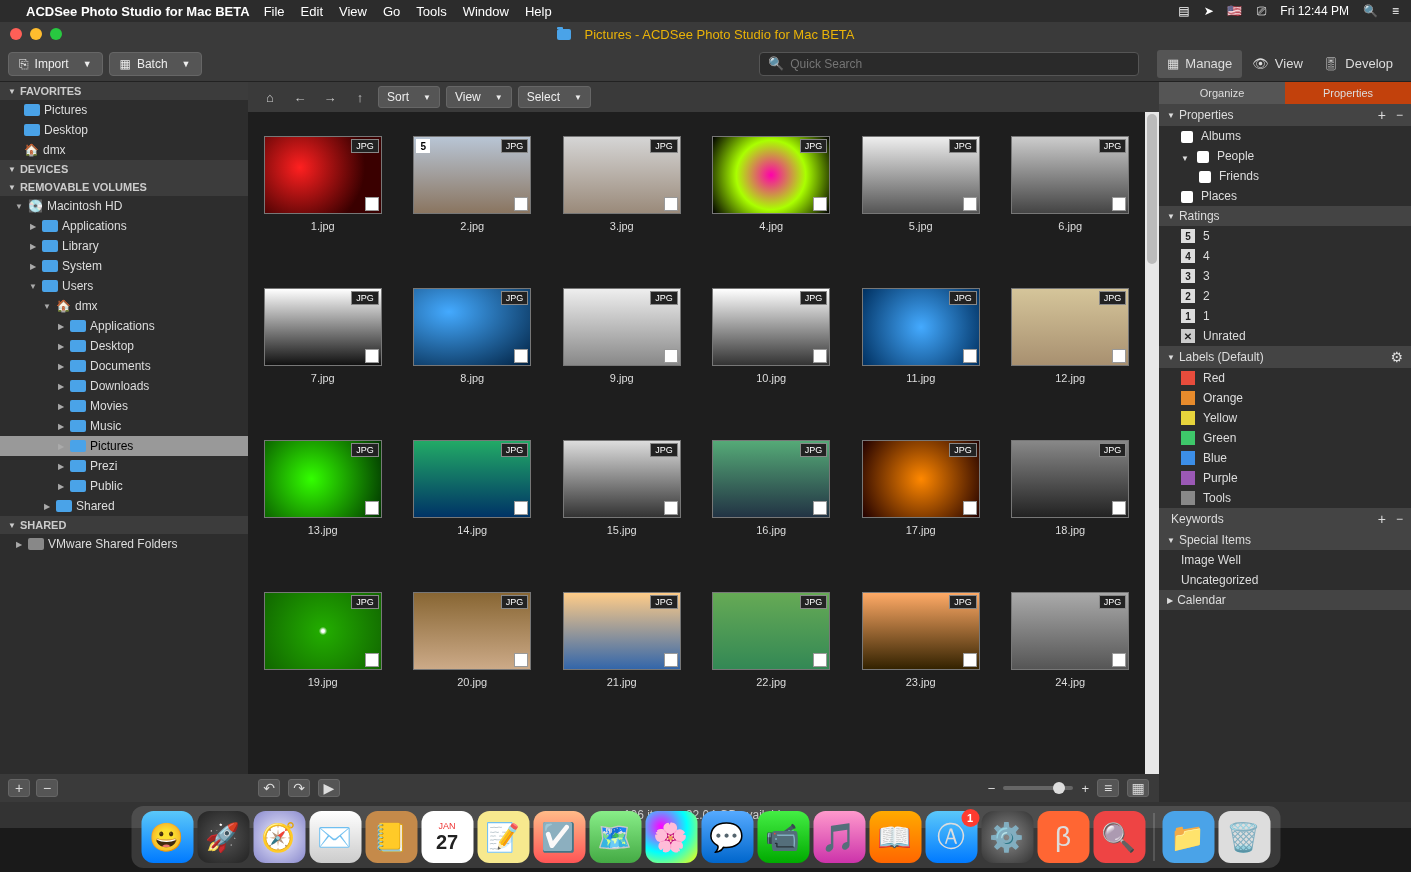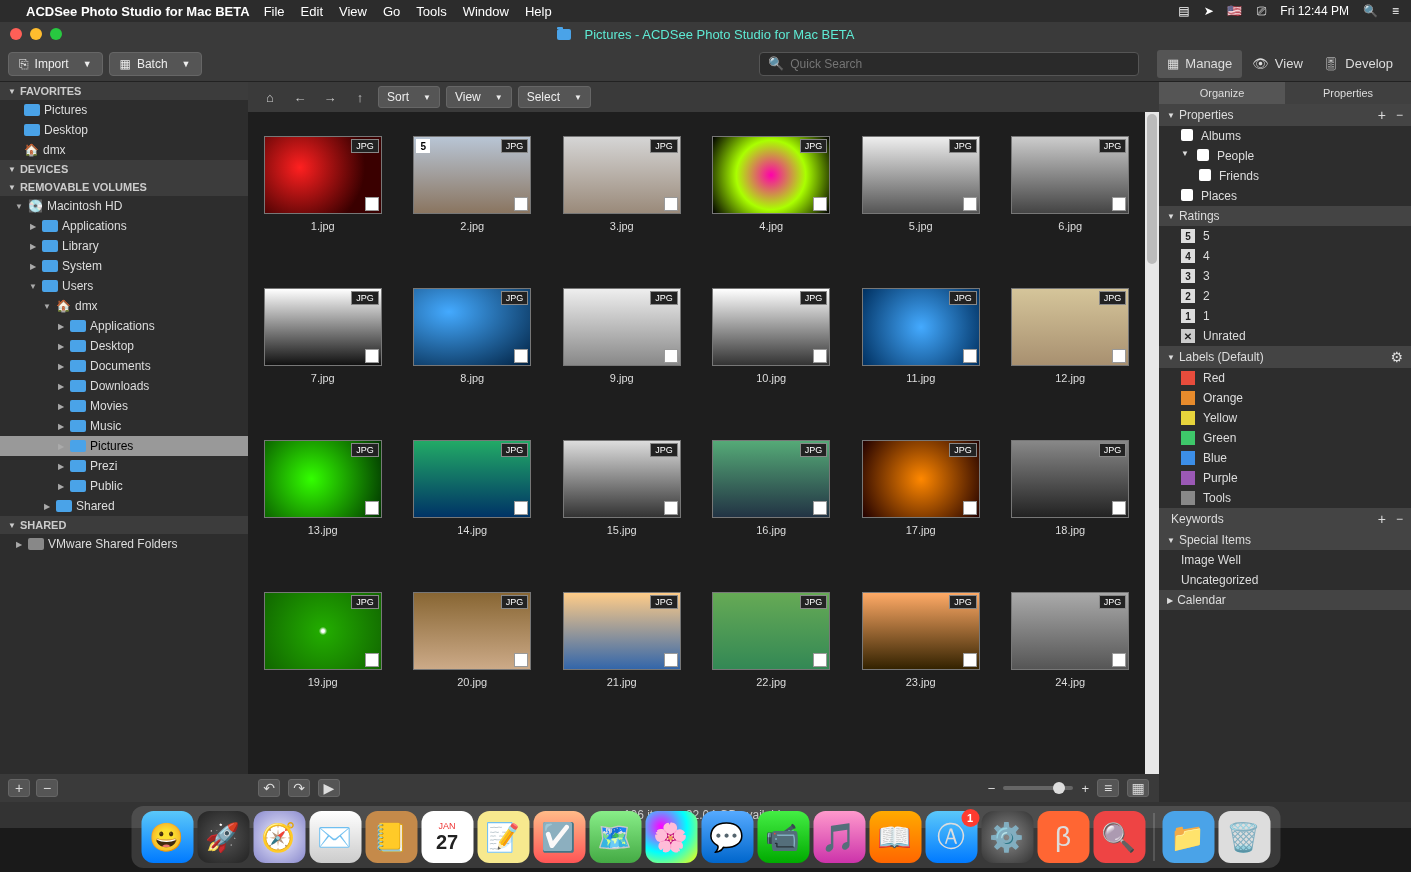--- a/index.html
+++ b/index.html
@@ -11,21 +11,21 @@
 .menubar .appname { font-weight:700; margin-right:14px; }
 .menubar .mi { margin-right:16px; cursor:default; }
 .menubar .right { margin-left:auto; display:flex; align-items:center; gap:14px; }
 .menubar .right span { font-size:12px; }
 
 
 .titlebar { height:24px; background:#3a3a3a; display:flex; align-items:center; position:relative; }
 .traffic { display:flex; gap:8px; padding-left:10px; }
 .traffic span { width:12px; height:12px; border-radius:50%; display:block; }
 .tl-r{background:#ff5f57;} .tl-y{background:#ffbd2e;} .tl-g{background:#28c940;}
-.titlebar .title { position:absolute; left:0; right:0; text-align:center; font-size:13px; color:#5eead4; display:flex; align-items:center; justify-content:center; gap:14px; pointer-events:none;}
+.titlebar .title { position:absolute; left:0; right:0; text-align:center; font-size:13px; color:#eab308; display:flex; align-items:center; justify-content:center; gap:14px; pointer-events:none;}
 .folder-icon{width:14px;height:11px;background:#4aa3e8;border-radius:2px;display:inline-block;position:relative;}
 .folder-icon::before{content:'';position:absolute;top:-2px;left:0;width:6px;height:2px;background:#4aa3e8;border-radius:1px 1px 0 0;}
 
 
 .toolbar { height:36px; background:#3a3a3a; border-bottom:1px solid #222; display:flex; align-items:center; padding:0 8px; gap:6px; }
 .tbtn { background:#555; border:1px solid #666; border-radius:4px; height:24px; display:flex; align-items:center; padding:0 10px; font-size:12px; color:#eee; gap:6px;}
 .tbtn .arrow{font-size:9px;margin-left:8px;}
 .search { margin-left:auto; background:#2a2a2a; border:1px solid #555; border-radius:4px; height:24px; width:380px; display:flex; align-items:center; padding:0 8px; color:#999;}
 .search input{background:none;border:none;outline:none;color:#bef264;font-size:12px;flex:1;margin-left:6px;}
 .modes{display:flex;gap:0;margin-left:12px;}
@@ -62,27 +62,27 @@
 .thumb-check{position:absolute;bottom:2px;right:2px;width:14px;height:14px;background:#fff;border:1px solid #999;}
 .thumb-name{font-size:11px;color:#ddd;}
 .center-footer{height:28px;background:#3a3a3a;display:flex;align-items:center;padding:0 10px;gap:8px;}
 .center-footer .sp{flex:1;}
 .slider{width:70px;height:4px;background:#666;border-radius:2px;position:relative;}
 .slider::after{content:'';position:absolute;right:8px;top:-4px;width:12px;height:12px;background:#ddd;border-radius:50%;}
 .status{height:26px;background:#333;text-align:center;font-size:12px;color:#ccc;display:flex;align-items:center;justify-content:center;}
 
 
 .rpanel{width:252px;background:#2d2d2d;font-size:12px;overflow-y:auto;}
-.rtabs{display:flex;height:22px;background:#404040;}
+.rtabs{display:flex;height:22px;background:#c2410c;}
 .rtab{flex:1;display:flex;align-items:center;justify-content:center;font-size:11px;color:#ddd;}
 .rtab.active{background:#555;}
 .rsec{background:#444;padding:3px 8px;font-weight:500;display:flex;align-items:center;gap:4px;position:relative;}
 .rsec .tri{font-size:8px;}
 .rsec .plus{margin-left:auto;font-size:14px;}
-.ritem{display:flex;align-items:flex-start;padding:3px 8px 3px 22px;gap:8px;height:20px;}
+.ritem{display:flex;align-items:flex-end;padding:3px 8px 3px 22px;gap:8px;height:20px;}
 .cbox{width:12px;height:12px;background:#fff;border-radius:2px;display:inline-block;}
 .rbox{width:14px;height:14px;background:#ddd;color:#222;font-size:10px;font-weight:700;display:flex;align-items:center;justify-content:center;}
 .rbox.x{background:#ccc;}
 .lswatch{width:14px;height:14px;display:inline-block;}
 
 
 .dock{position:absolute;bottom:4px;left:50%;transform:translateX(-50%);height:62px;background:rgba(200,200,200,.18);border-radius:12px;display:flex;align-items:center;padding:0 10px;gap:4px;}
 .dock-sep{width:1px;height:48px;background:rgba(255,255,255,.3);margin:0 4px;}
 .dockicon{width:52px;height:52px;border-radius:12px;position:relative;display:flex;align-items:center;justify-content:center;font-size:28px;}
 .dock-badge{position:absolute;top:-2px;right:-2px;background:#ff3b30;color:#fff;border-radius:50%;width:18px;height:18px;font-size:11px;display:flex;align-items:center;justify-content:center;font-weight:700;}

